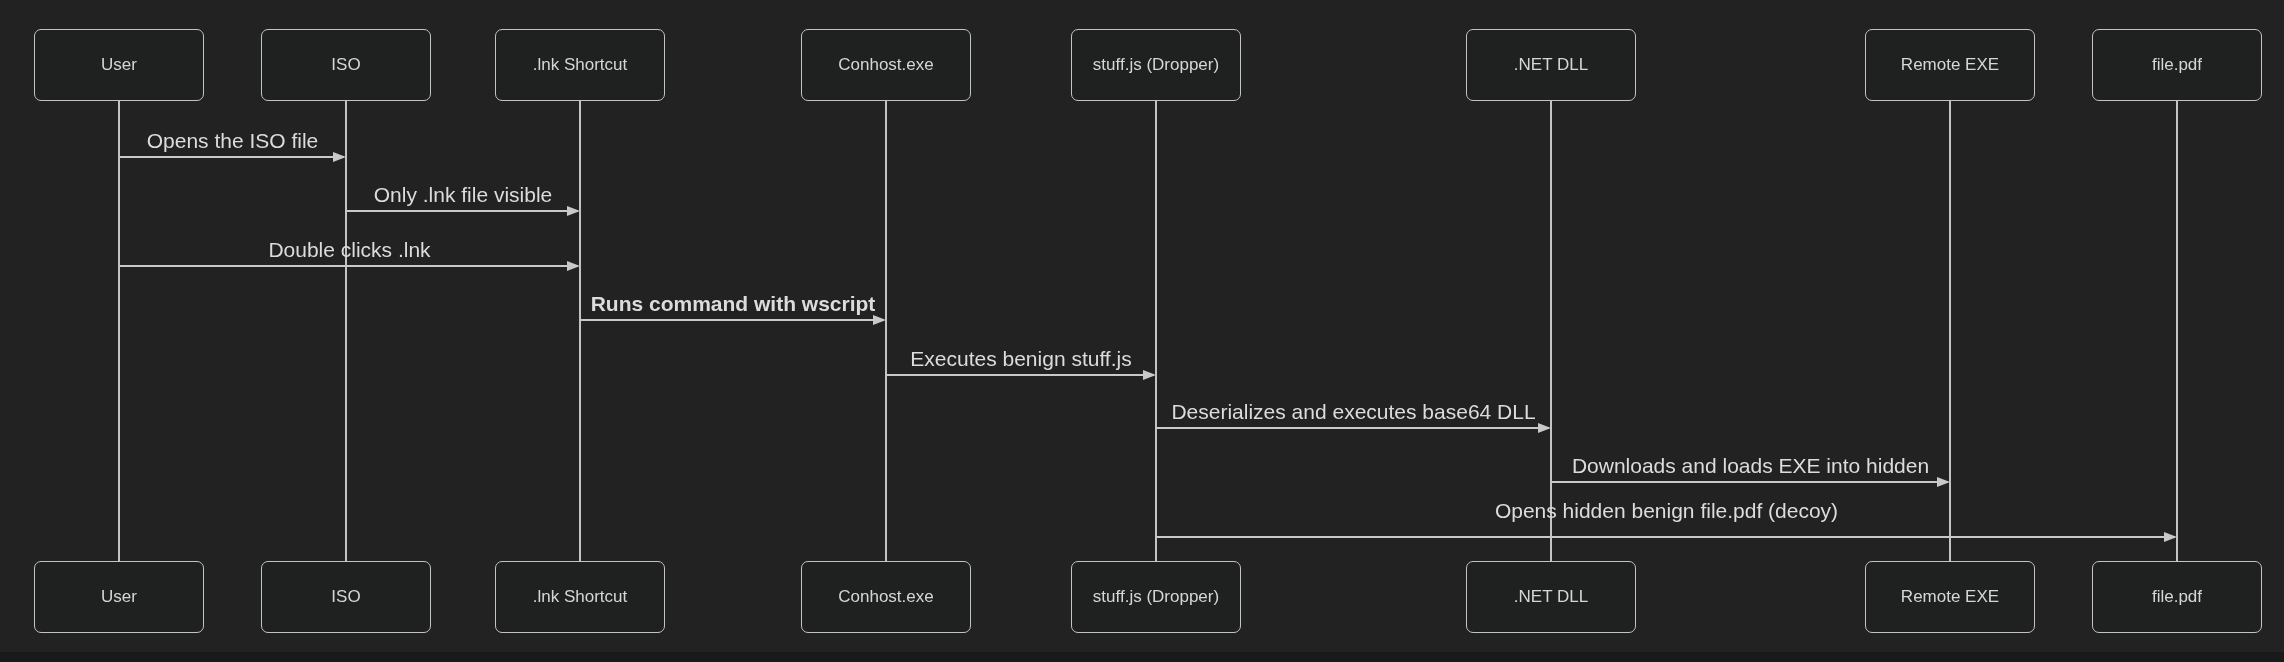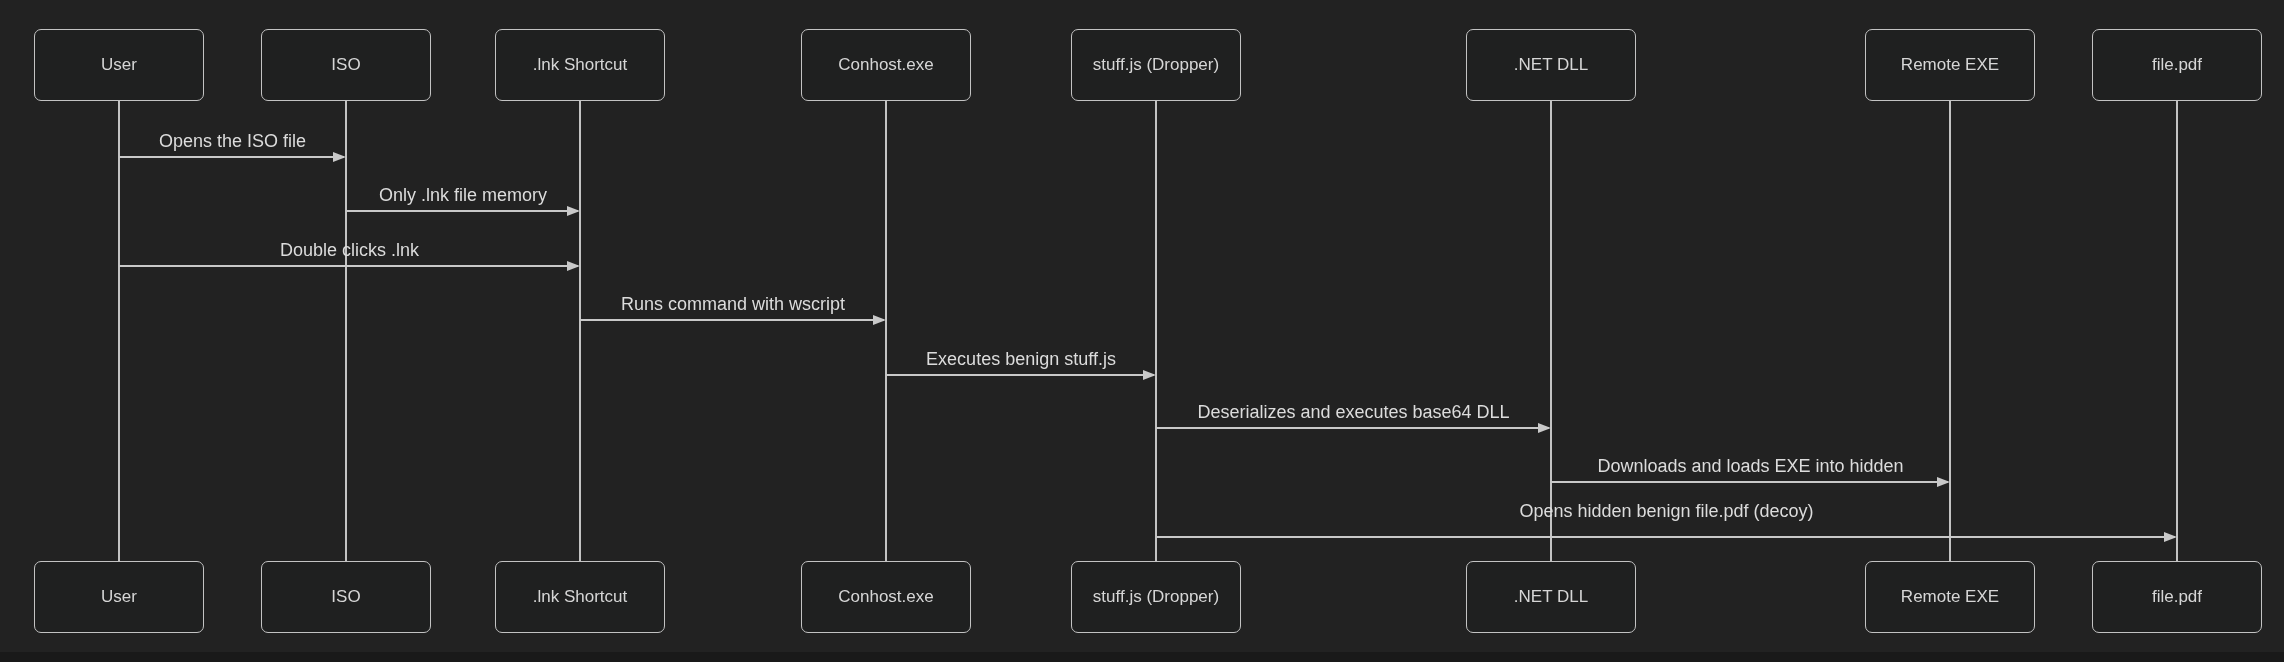--- a/index.html
+++ b/index.html
@@ -42,21 +42,21 @@
     width: 0;
     height: 0;
     border-top: 5.5px solid transparent;
     border-bottom: 5.5px solid transparent;
     border-left-width: 13px;
     border-left-style: solid;
   }
   .msg-label {
     position: absolute;
     transform: translateX(-50%);
-    font-size: 18px;
+    font-size: 21px;
     line-height: 20px;
     white-space: nowrap;
   }
   .footer-strip {
     position: absolute;
     left: 0;
     bottom: 0;
     width: 100%;
   }
 </style>
@@ -70,27 +70,27 @@
     <div class="lifeline" style="left: 885.25px; top: 101px; height: 460px; background: rgb(195, 195, 195);"></div>
     <div class="lifeline" style="left: 1155.25px; top: 101px; height: 460px; background: rgb(195, 195, 195);"></div>
     <div class="lifeline" style="left: 1550.25px; top: 101px; height: 460px; background: rgb(195, 195, 195);"></div>
     <div class="lifeline" style="left: 1949.25px; top: 101px; height: 460px; background: rgb(195, 195, 195);"></div>
     <div class="lifeline" style="left: 2176.25px; top: 101px; height: 460px; background: rgb(195, 195, 195);"></div>
     <div class="msg-line" style="left: 119px; width: 225px; top: 156.2px; background: rgb(201, 201, 201);"></div>
     <div class="msg-head" style="left: 333px; top: 151.5px; border-left-color: rgb(201, 201, 201);"></div>
     <div class="msg-label" style="left: 232.5px; top: 131px; color: rgb(220, 220, 220);">Opens the ISO file</div>
     <div class="msg-line" style="left: 346px; width: 232px; top: 210.2px; background: rgb(201, 201, 201);"></div>
     <div class="msg-head" style="left: 567px; top: 205.5px; border-left-color: rgb(201, 201, 201);"></div>
-    <div class="msg-label" style="left: 463px; top: 185px; color: rgb(220, 220, 220);">Only .lnk file memory</div>
+    <div class="msg-label" style="left: 463px; top: 185px; color: rgb(220, 220, 220);">Only .lnk file visible</div>
     <div class="msg-line" style="left: 119px; width: 459px; top: 265.2px; background: rgb(201, 201, 201);"></div>
     <div class="msg-head" style="left: 567px; top: 260.5px; border-left-color: rgb(201, 201, 201);"></div>
     <div class="msg-label" style="left: 349.5px; top: 240px; color: rgb(220, 220, 220);">Double clicks .lnk</div>
     <div class="msg-line" style="left: 580px; width: 304px; top: 319.2px; background: rgb(201, 201, 201);"></div>
     <div class="msg-head" style="left: 873px; top: 314.5px; border-left-color: rgb(201, 201, 201);"></div>
-    <div class="msg-label" style="left: 733px; top: 294px; color: rgb(220, 220, 220);">Runs command with wscript</div>
+    <div class="msg-label" style="left: 733px; top: 294px; color: rgb(220, 220, 220); font-weight: bold;">Runs command with wscript</div>
     <div class="msg-line" style="left: 886px; width: 268px; top: 374.2px; background: rgb(201, 201, 201);"></div>
     <div class="msg-head" style="left: 1143px; top: 369.5px; border-left-color: rgb(201, 201, 201);"></div>
     <div class="msg-label" style="left: 1021px; top: 349px; color: rgb(220, 220, 220);">Executes benign stuff.js</div>
     <div class="msg-line" style="left: 1156px; width: 393px; top: 427.2px; background: rgb(201, 201, 201);"></div>
     <div class="msg-head" style="left: 1538px; top: 422.5px; border-left-color: rgb(201, 201, 201);"></div>
     <div class="msg-label" style="left: 1353.5px; top: 402px; color: rgb(220, 220, 220);">Deserializes and executes base64 DLL</div>
     <div class="msg-line" style="left: 1551px; width: 397px; top: 481.2px; background: rgb(201, 201, 201);"></div>
     <div class="msg-head" style="left: 1937px; top: 476.5px; border-left-color: rgb(201, 201, 201);"></div>
     <div class="msg-label" style="left: 1750.5px; top: 456px; color: rgb(220, 220, 220);">Downloads and loads EXE into hidden</div>
     <div class="msg-line" style="left: 1156px; width: 1019px; top: 536.2px; background: rgb(201, 201, 201);"></div>

